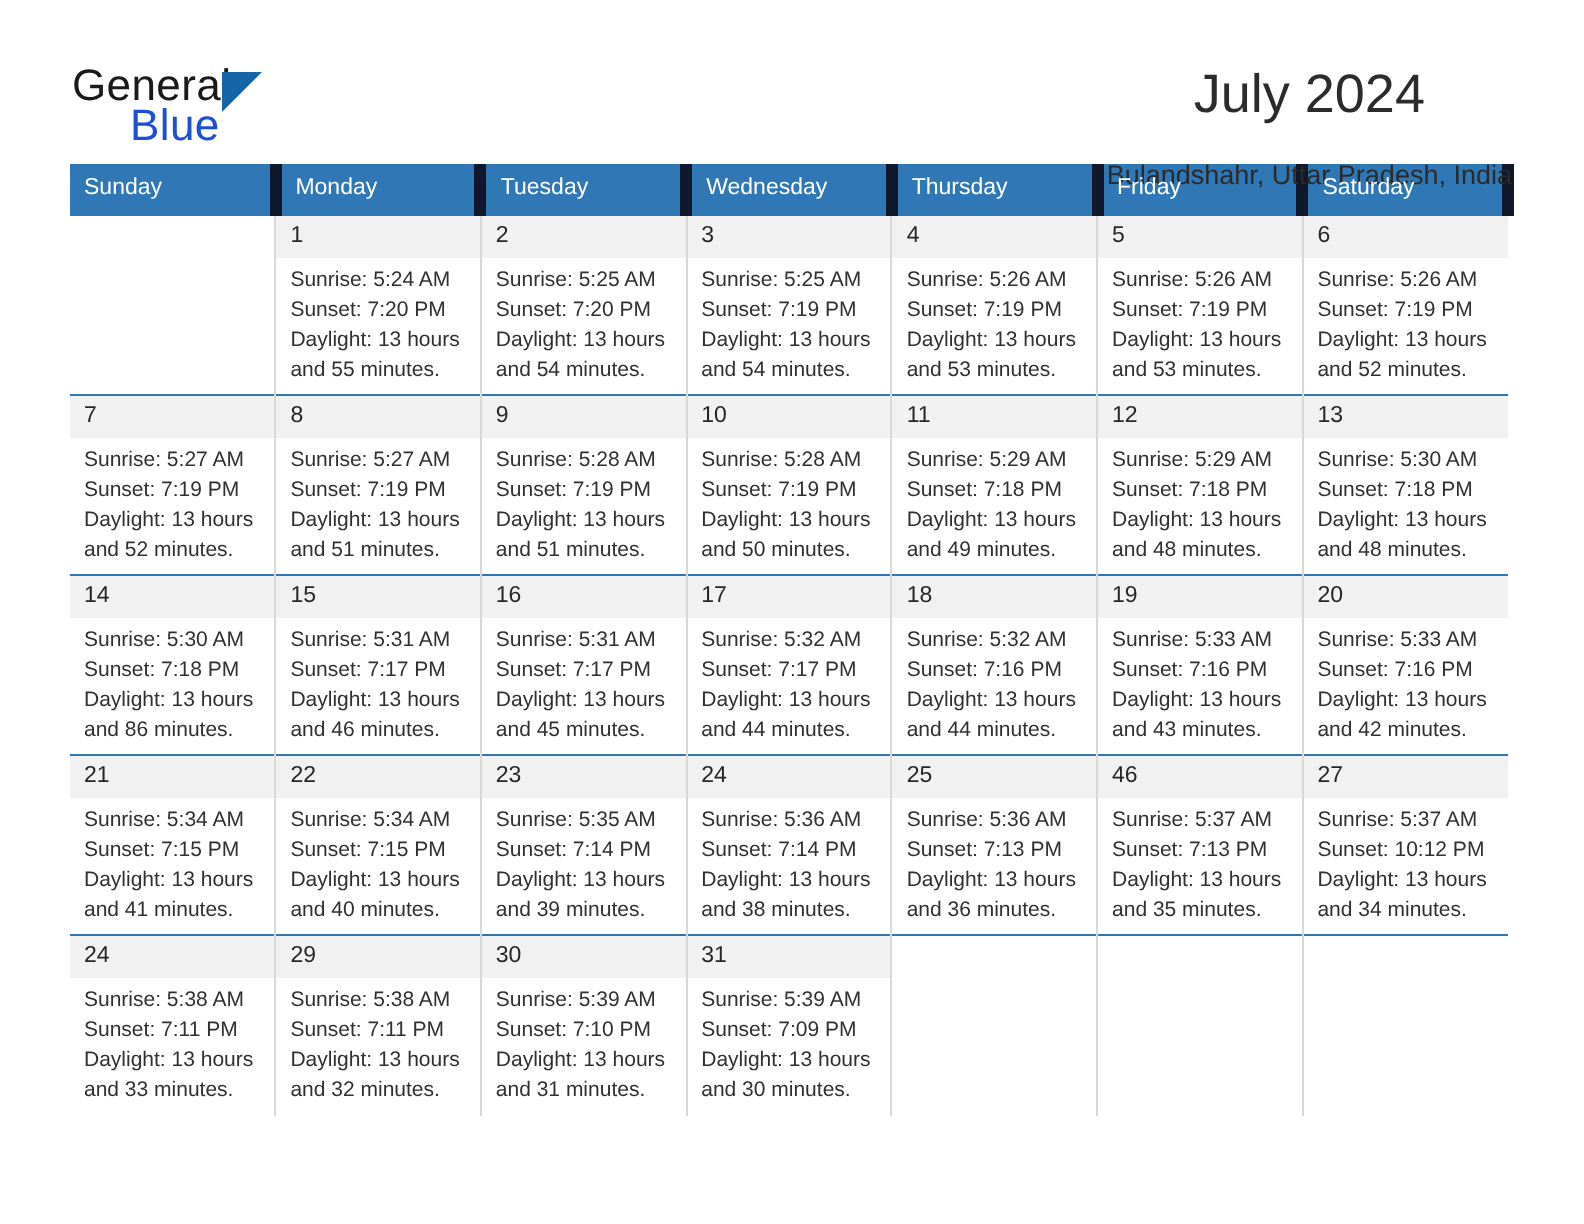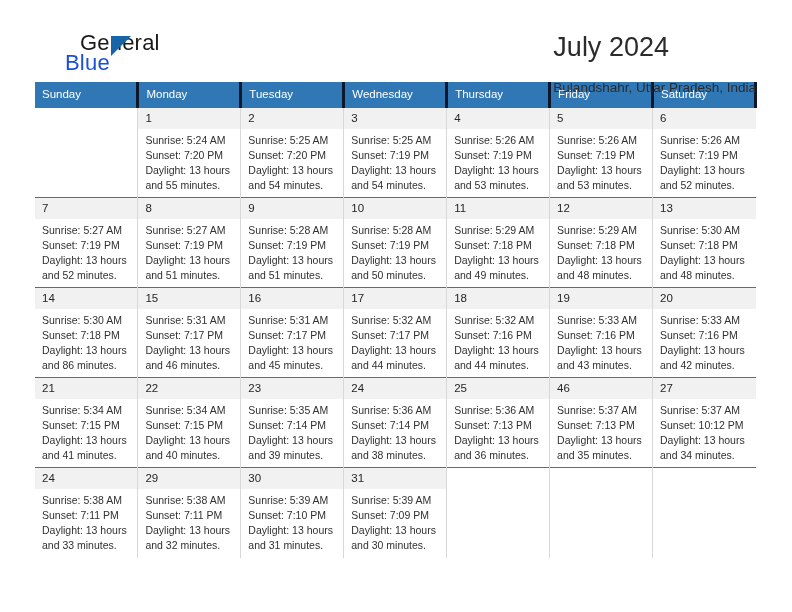--- a/index.html
+++ b/index.html
@@ -29,38 +29,37 @@
     position: relative;
     width: 200px;
     height: 50px;
   }
   .brand-general {
     position: absolute;
     left: 0; top: 0;
     font-size: 22px;
     color: #1a1a1a;
     letter-spacing: 0.2px;
-    margin-left: 44px;
   }
   .brand-blue {
     position: absolute;
     left: 29px; top: 20px;
     font-size: 22px;
     color: #1d4ed8;
     letter-spacing: 0.2px;
   }
   .brand-triangle {
     position: absolute;
     left: 75px; top: 6px;
     width: 0; height: 0;
     border-left: 20px solid #1565a8;
     border-bottom: 20px solid transparent;
   }
   .title-block {
-    text-align: left;
+    text-align: center;
     padding-top: 2px;
   }
   .month-title {
     font-size: 27px;
     color: #2b2b2b;
     font-weight: normal;
     line-height: 1.15;
   }
   .location {
     font-size: 13.5px;
@@ -76,21 +75,21 @@
     table-layout: fixed;
   }
   .calendar th {
     background: #3077b5;
     color: #ffffff;
     font-size: 11.5px;
     font-weight: normal;
     text-align: left;
     padding: 6px 7px 7px 7px;
     height: 22px;
-    border-right: 3px solid #0f172a;
+    border-right: 6px solid #0f172a;
   }
   .calendar td {
     vertical-align: top;
     border-top: 1px solid #3077b5;
     border-right: 1px solid #d8d8d8;
     padding: 0;
     height: 90px;
     background: #ffffff;
   }
   .calendar td:last-child { border-right: none; }

